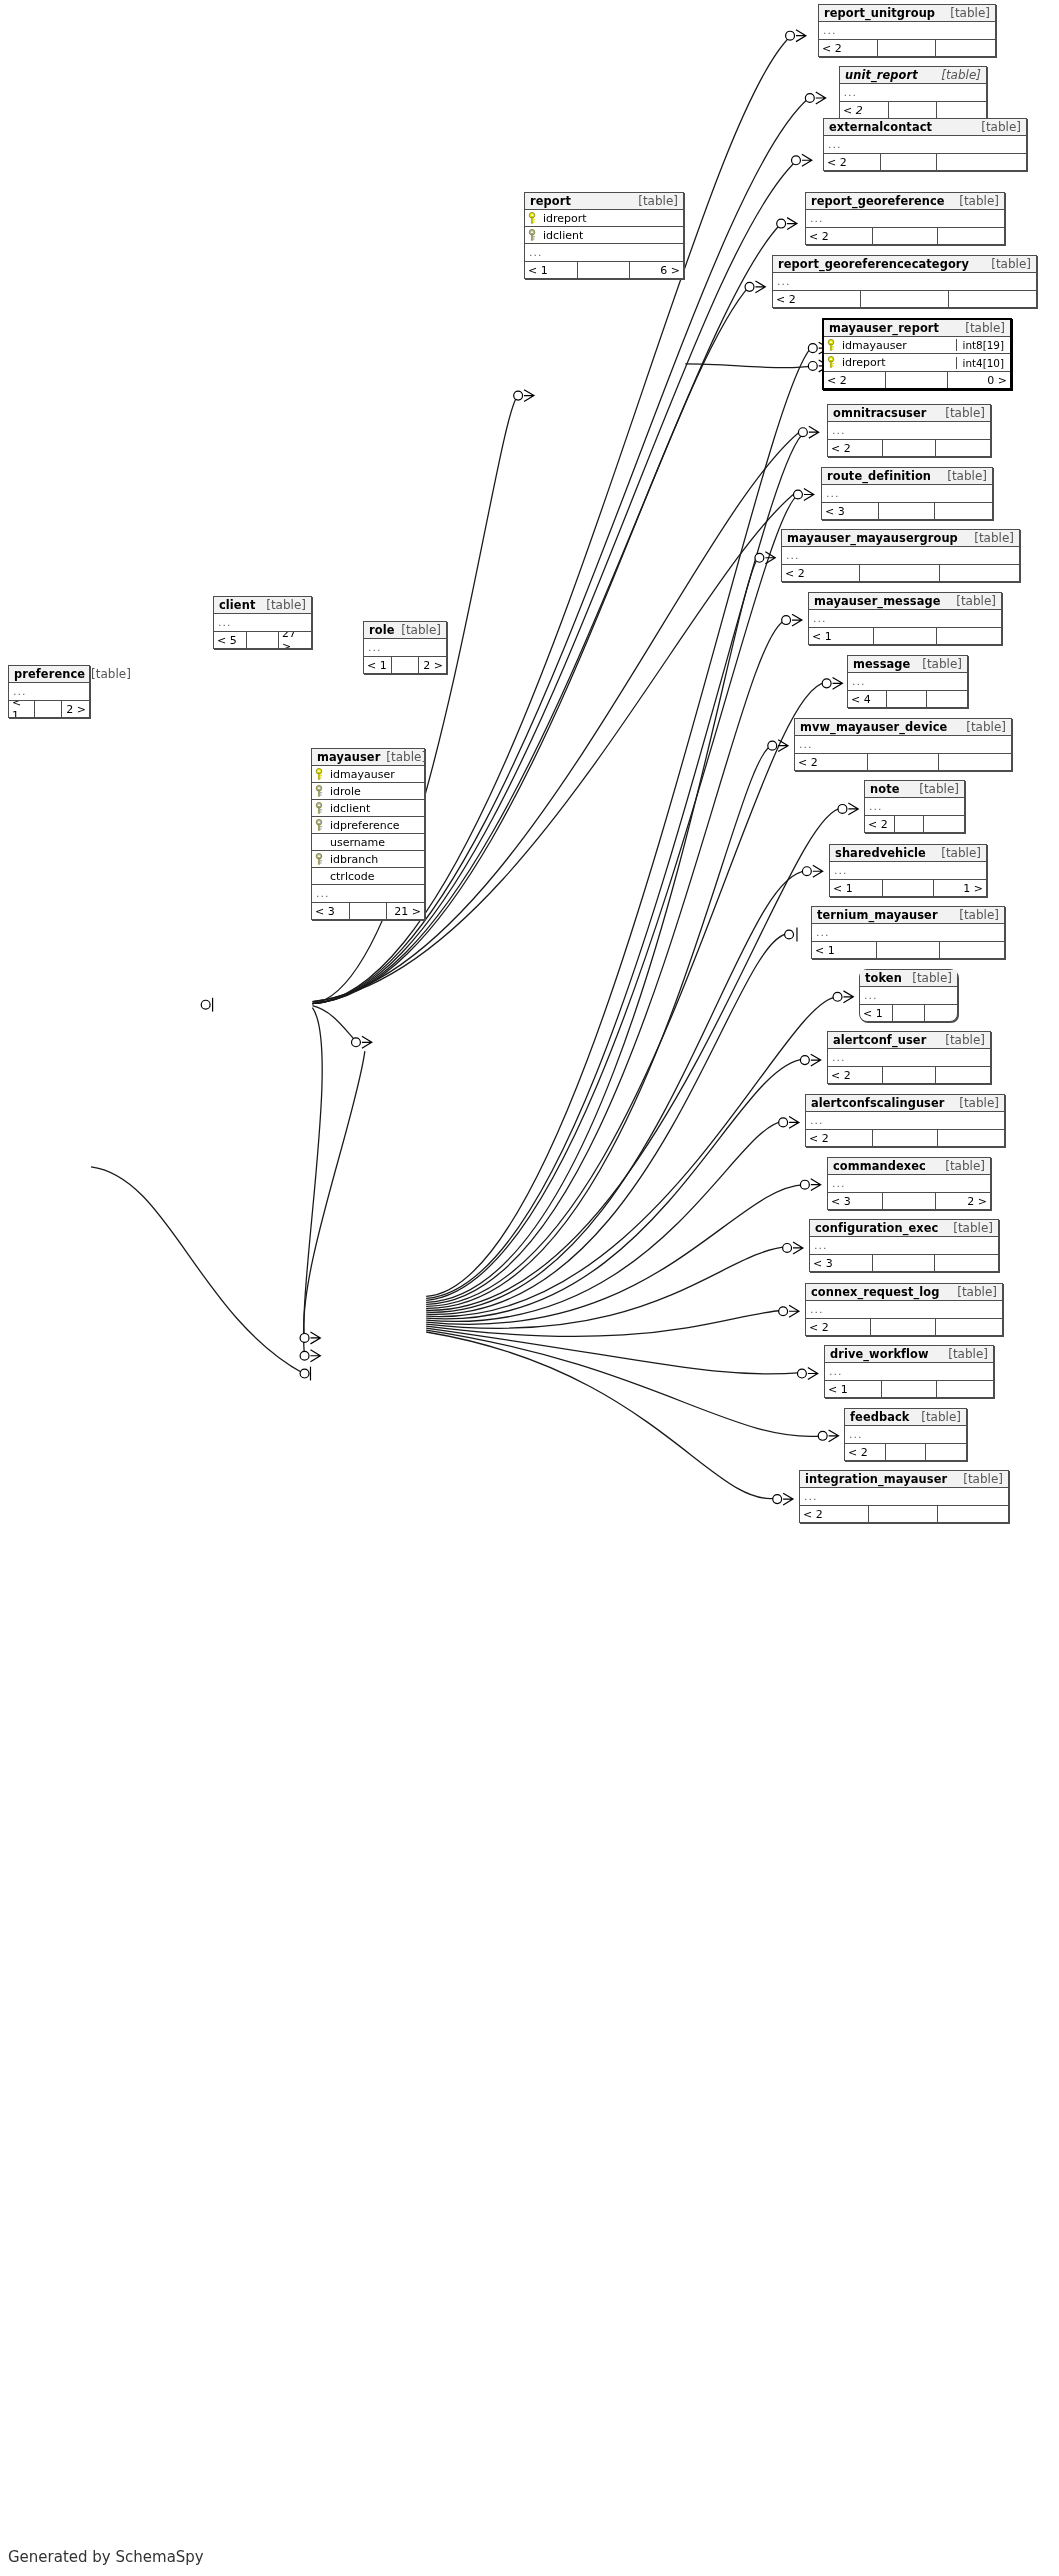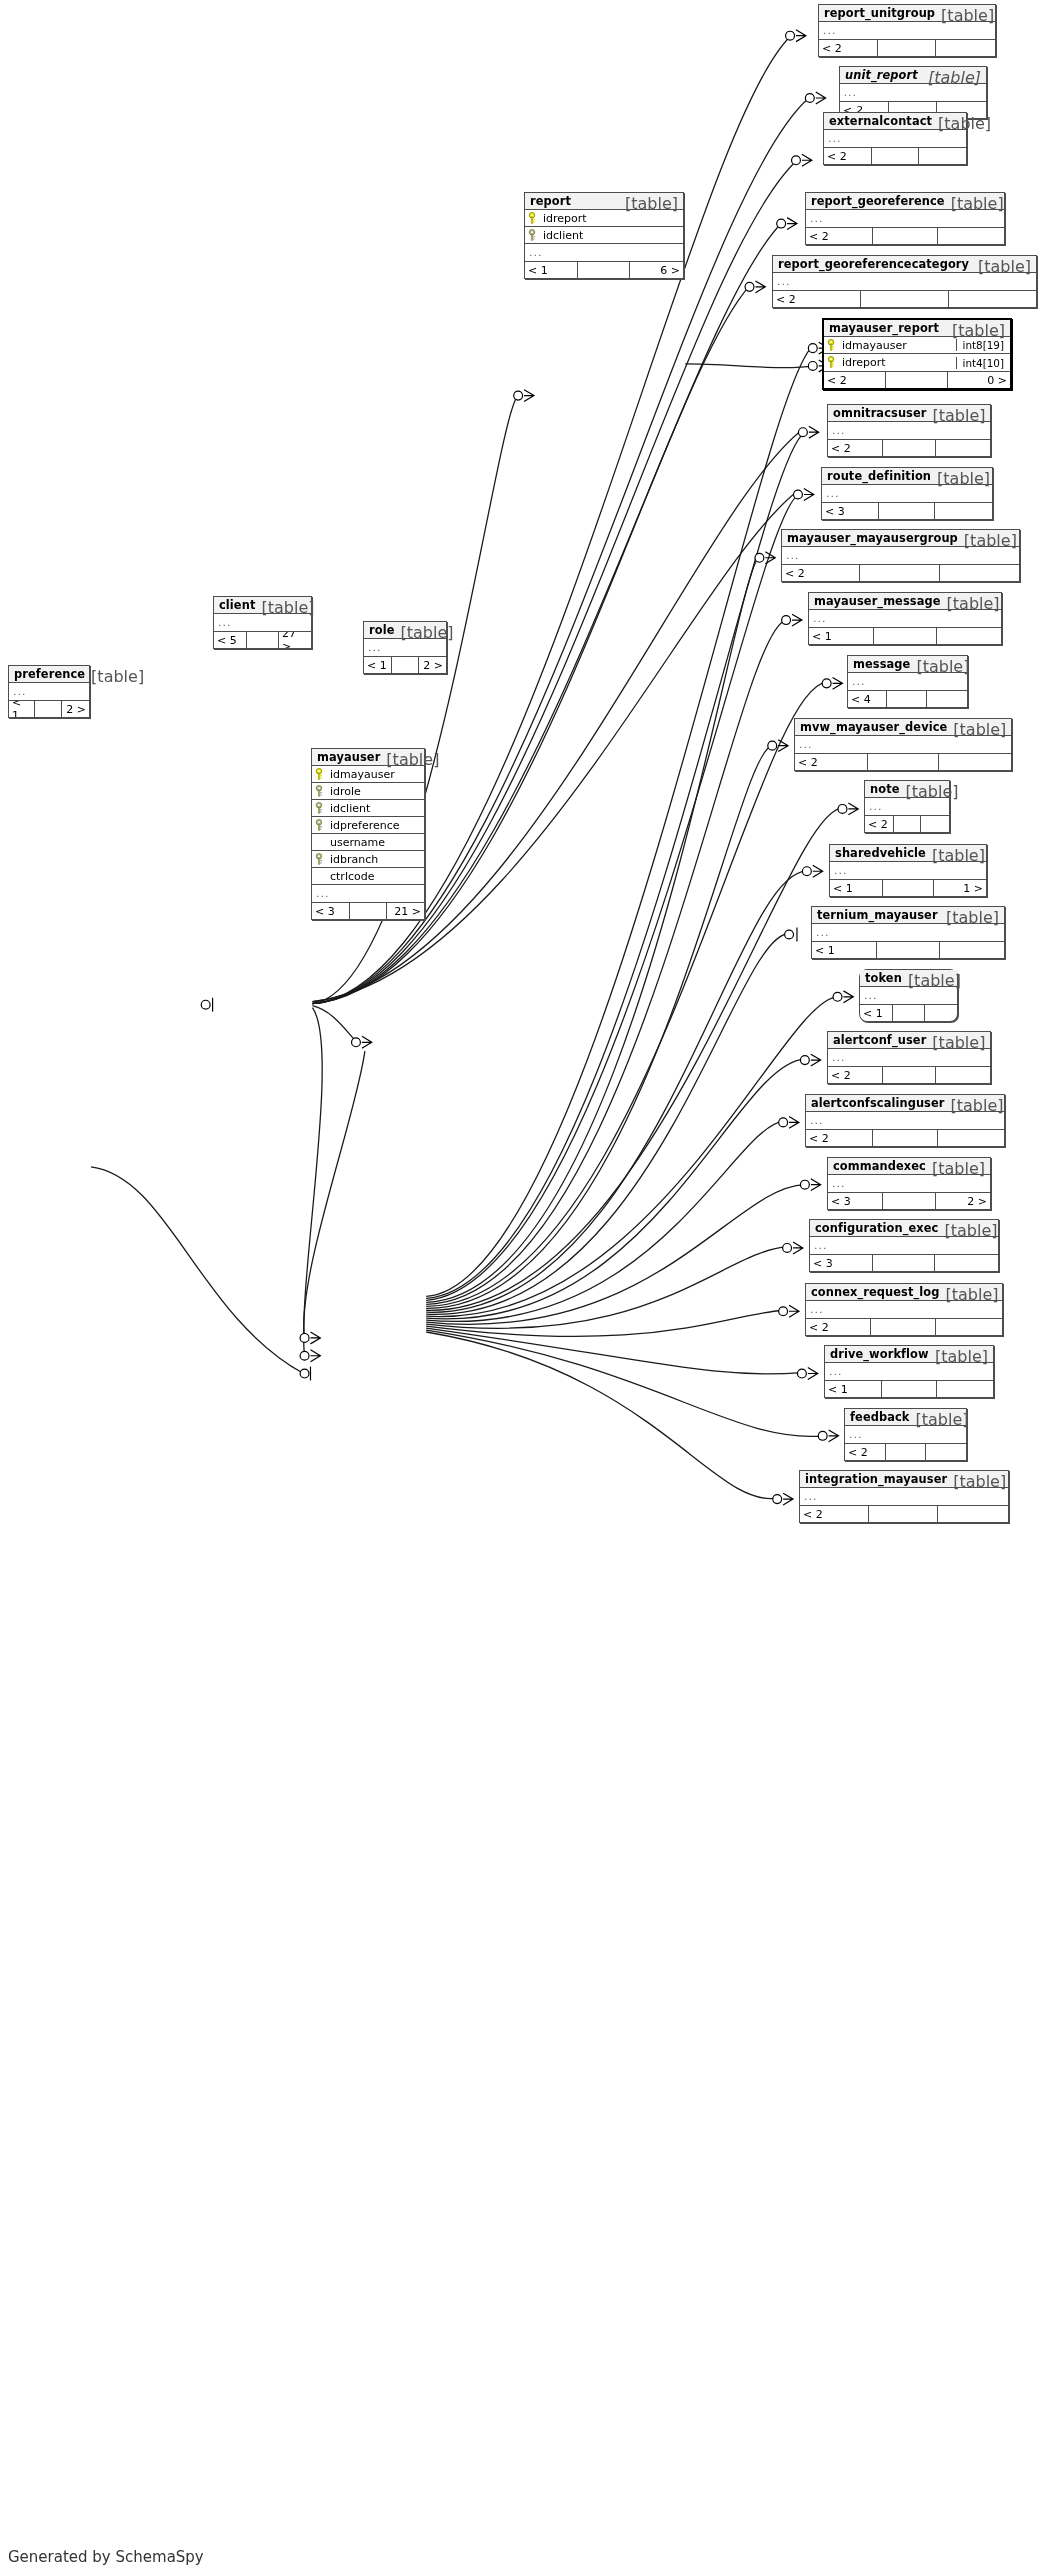--- a/index.html
+++ b/index.html
@@ -21,21 +21,21 @@
 
   .thead{
     background:#f2f2f2;
     border-bottom:1px solid #4d4d4d;
     display:flex;align-items:flex-start;justify-content:space-between;
     padding:1px 5px 2px 5px;
     height:17px;box-sizing:border-box;
     white-space:nowrap;
   }
   .tname{font-size:11.4px;font-weight:bold;color:#000;letter-spacing:0.1px;}
-  .ttag{font-size:16px;color:#555;padding-left:6px;}
+  .ttag{font-size:12px;color:#555;padding-left:6px;}
 
   .rowsec{border-bottom:1px solid #4d4d4d;}
   .frow{
     display:flex;align-items:center;
     height:17px;box-sizing:border-box;
     border-bottom:1px solid #4d4d4d;
     font-size:11px;color:#000;white-space:nowrap;
   }
   .frow:last-child{border-bottom:none;}
   .fname{flex:1 1 auto;padding-left:3px;display:flex;align-items:flex-start;overflow:hidden;}
@@ -206,21 +206,21 @@
           <div class="frow">
             <span class="ell">...</span>
           </div>
         </div>
         <div class="foot">
           <div class="fc l" style="width:49px">&lt; 2</div>
           <div class="fc l" style="width:49px"></div>
           <div class="fc r" style="width:49px"></div>
         </div>
       </div>
-      <div class="tbl" style="left: 823px; top: 112px; width: 144px;">
+      <div class="tbl" style="left: 823px; top: 118px; width: 204px;">
         <div class="thead">
           <span class="tname">externalcontact</span>
           <span class="ttag">[table]</span>
         </div>
         <div class="rowsec">
           <div class="frow">
             <span class="ell">...</span>
           </div>
         </div>
         <div class="foot">
@@ -393,21 +393,21 @@
           <div class="frow">
             <span class="ell">...</span>
           </div>
         </div>
         <div class="foot">
           <div class="fc l" style="width:73px">&lt; 2</div>
           <div class="fc l" style="width:72px"></div>
           <div class="fc r" style="width:72px"></div>
         </div>
       </div>
-      <div class="tbl" style="left: 864px; top: 780px; width: 86px;">
+      <div class="tbl" style="left: 864px; top: 780px; width: 101px;">
         <div class="thead">
           <span class="tname">note</span>
           <span class="ttag">[table]</span>
         </div>
         <div class="rowsec">
           <div class="frow">
             <span class="ell">...</span>
           </div>
         </div>
         <div class="foot">

